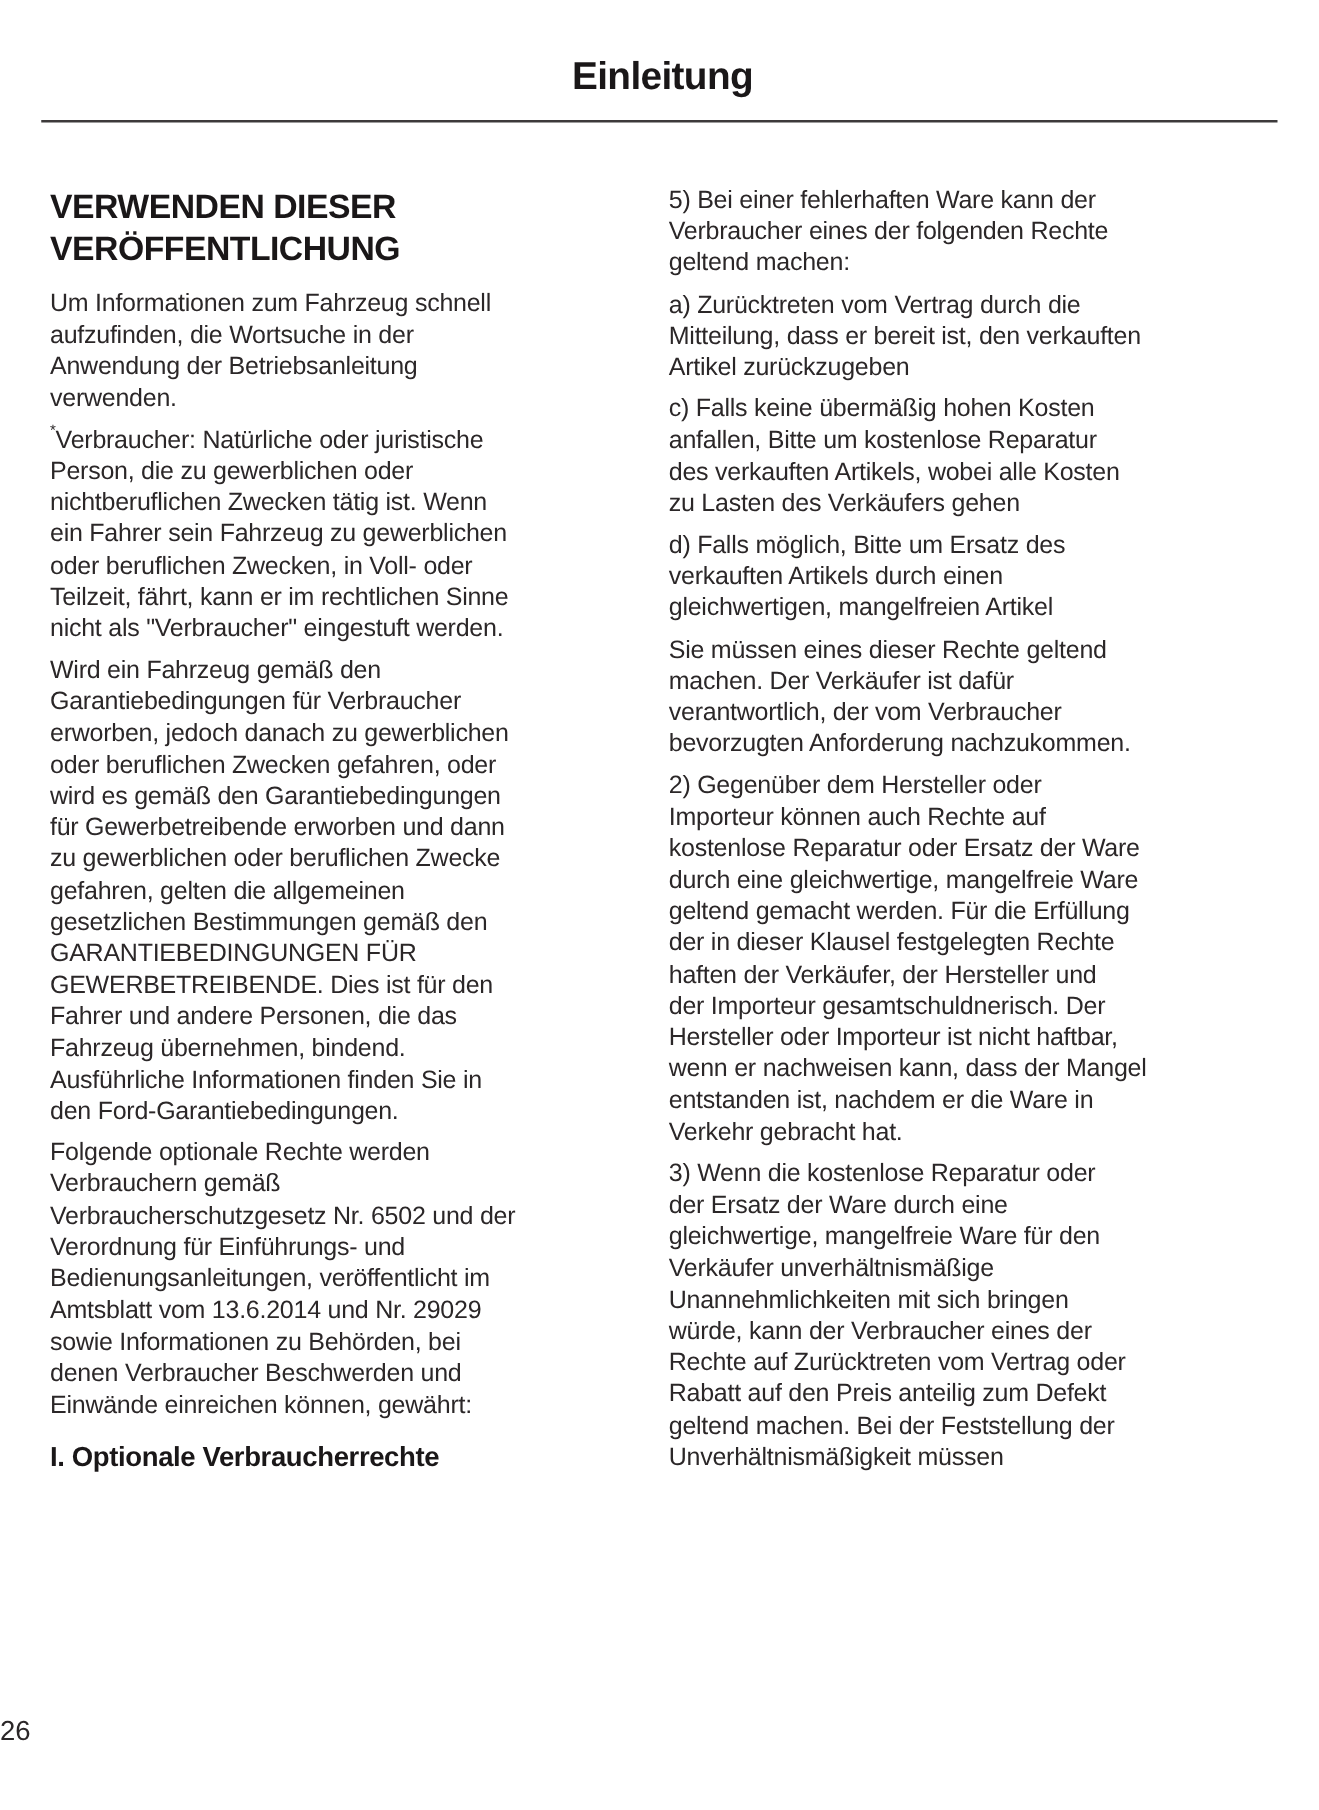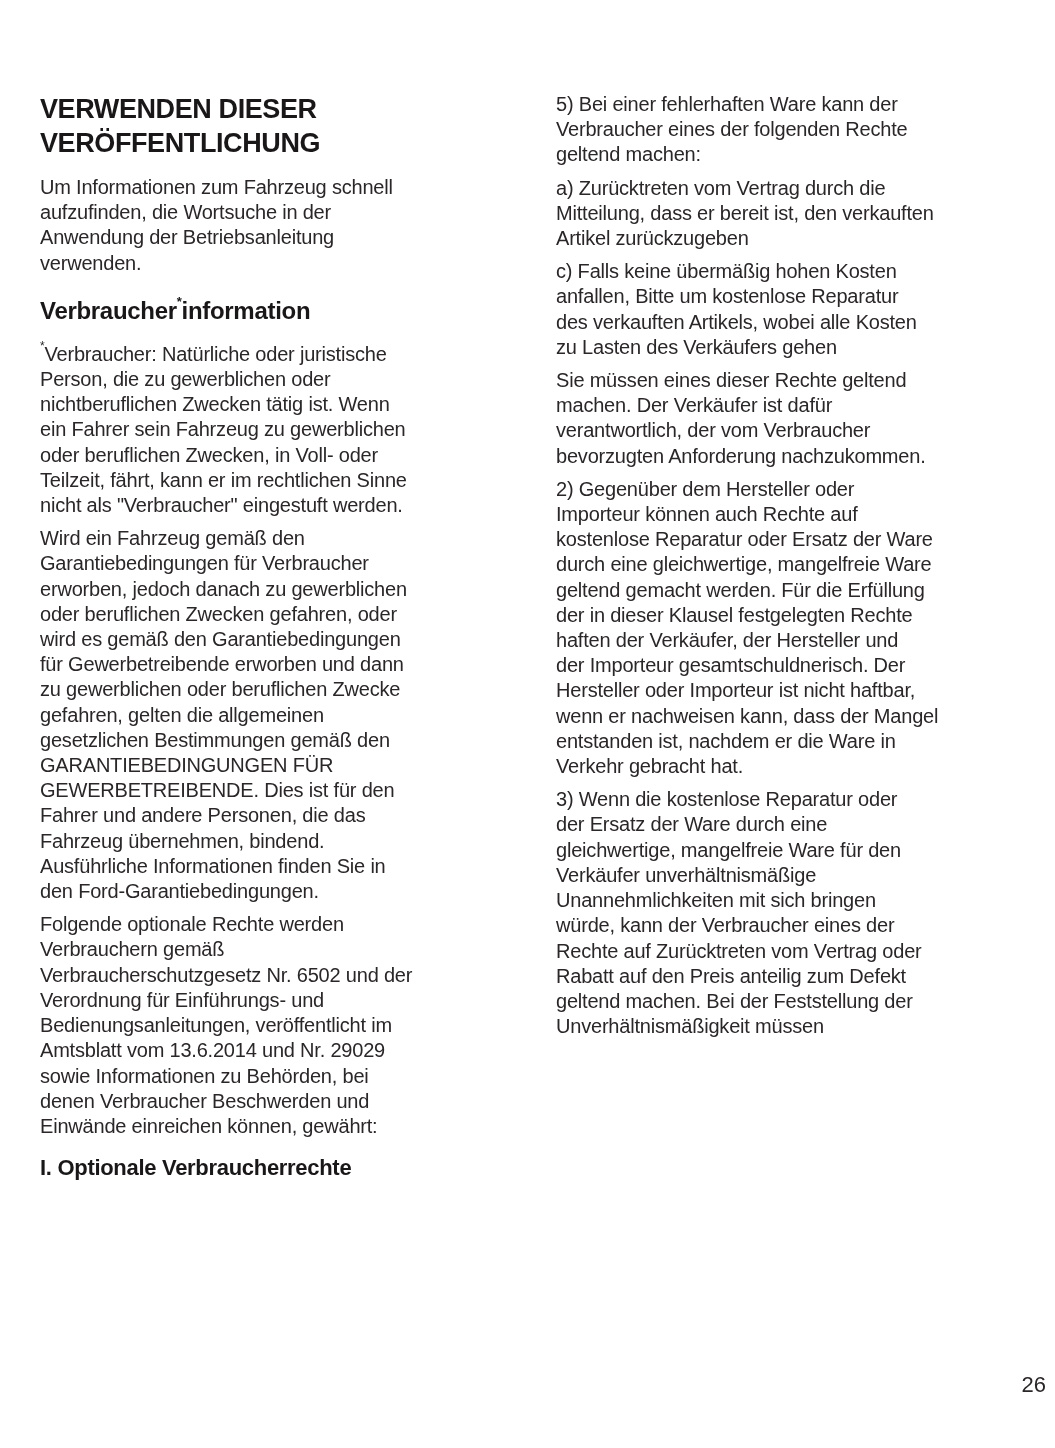--- a/index.html
+++ b/index.html
@@ -32,21 +32,21 @@
     color: #1a1718;
   }
   .header-rule {
     border: none;
     border-top: 2px solid #3d3a3b;
     margin: 16px -2px 0 -7px;
     height: 0;
   }
   .columns {
     display: flex;
-    gap: 64px;
+    gap: 43px;
     margin-top: 50px;
   }
   .col-left  { width: 452px; flex: 0 0 452px; }
   .col-right { width: 487px; flex: 0 0 487px; }
   .pre { white-space: pre-line; }
   .body-para {
     margin: 0 0 8px 0;
     font-size: 20px;
     line-height: 25.2px;
     letter-spacing: -0.2px;
@@ -83,45 +83,47 @@
     line-height: 28px;
     font-weight: 800;
     letter-spacing: -0.3px;
     color: #1a1718;
   }
   .page-footer {
     position: absolute;
     left: 0;
     width: 1020px;
     top: 1372px;
-    text-align: right;
+    text-align: left;
     font-size: 22px;
     color: #2b2728;
-    margin-left: 26px;
   }
 </style>
 </head>
 <body>
 
 <div class="page">
 
+  <header>
+    <h1 class="page-title">Einleitung</h1>
+    <hr class="header-rule">
+  </header>
 
   <main class="columns">
 
     <section class="col-left">
       <h2 class="h-section pre">VERWENDEN DIESER
 VERÖFFENTLICHUNG</h2>
 
       <p class="body-para pre">Um Informationen zum Fahrzeug schnell
 aufzufinden, die Wortsuche in der
 Anwendung der Betriebsanleitung
 verwenden.</p>
 
 
-      <h3 class="h-sub"><span>Verbraucher</span><sup>*</sup><span>information</span></h3>
 
       <p class="body-para"><sup class="footnote-sup">*</sup><span class="pre">Verbraucher: Natürliche oder juristische
 Person, die zu gewerblichen oder
 nichtberuflichen Zwecken tätig ist. Wenn
 ein Fahrer sein Fahrzeug zu gewerblichen
 oder beruflichen Zwecken, in Voll- oder
 Teilzeit, fährt, kann er im rechtlichen Sinne
 nicht als "Verbraucher" eingestuft werden.</span></p>
 
       <p class="body-para pre">Wird ein Fahrzeug gemäß den
@@ -157,20 +159,23 @@
       <p class="body-para pre">5) Bei einer fehlerhaften Ware kann der
 Verbraucher eines der folgenden Rechte
 geltend machen:</p>
       <p class="body-para pre">a) Zurücktreten vom Vertrag durch die
 Mitteilung, dass er bereit ist, den verkauften
 Artikel zurückzugeben</p>
       <p class="body-para pre">c) Falls keine übermäßig hohen Kosten
 anfallen, Bitte um kostenlose Reparatur
 des verkauften Artikels, wobei alle Kosten
 zu Lasten des Verkäufers gehen</p>
+      <p class="body-para pre">d) Falls möglich, Bitte um Ersatz des
+verkauften Artikels durch einen
+gleichwertigen, mangelfreien Artikel</p>
       <p class="body-para pre">Sie müssen eines dieser Rechte geltend
 machen. Der Verkäufer ist dafür
 verantwortlich, der vom Verbraucher
 bevorzugten Anforderung nachzukommen.</p>
       <p class="body-para pre">2) Gegenüber dem Hersteller oder
 Importeur können auch Rechte auf
 kostenlose Reparatur oder Ersatz der Ware
 durch eine gleichwertige, mangelfreie Ware
 geltend gemacht werden. Für die Erfüllung
 der in dieser Klausel festgelegten Rechte

